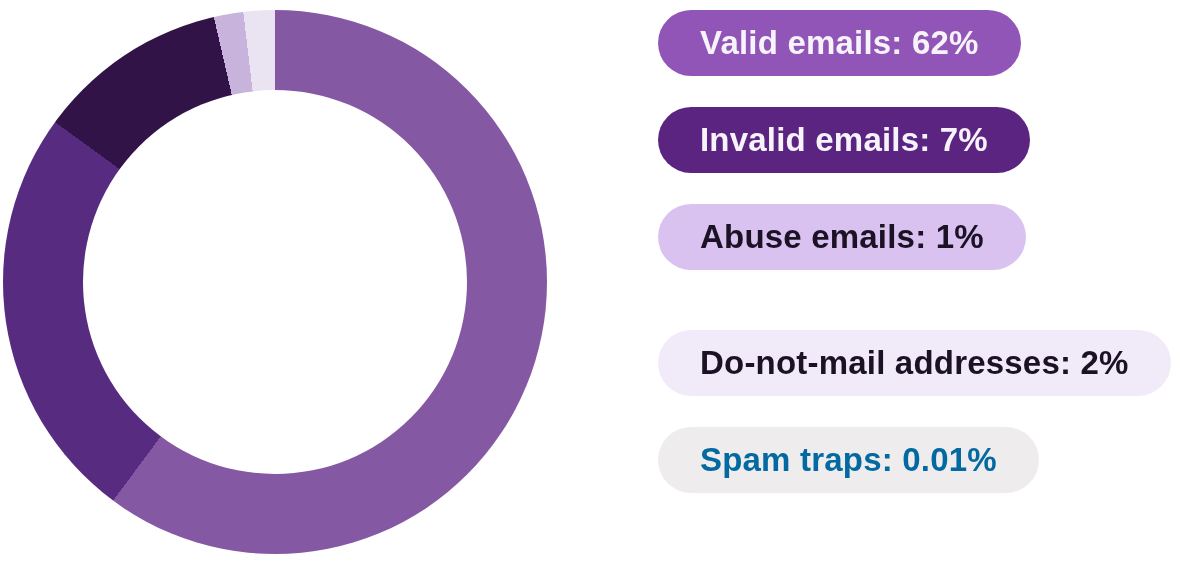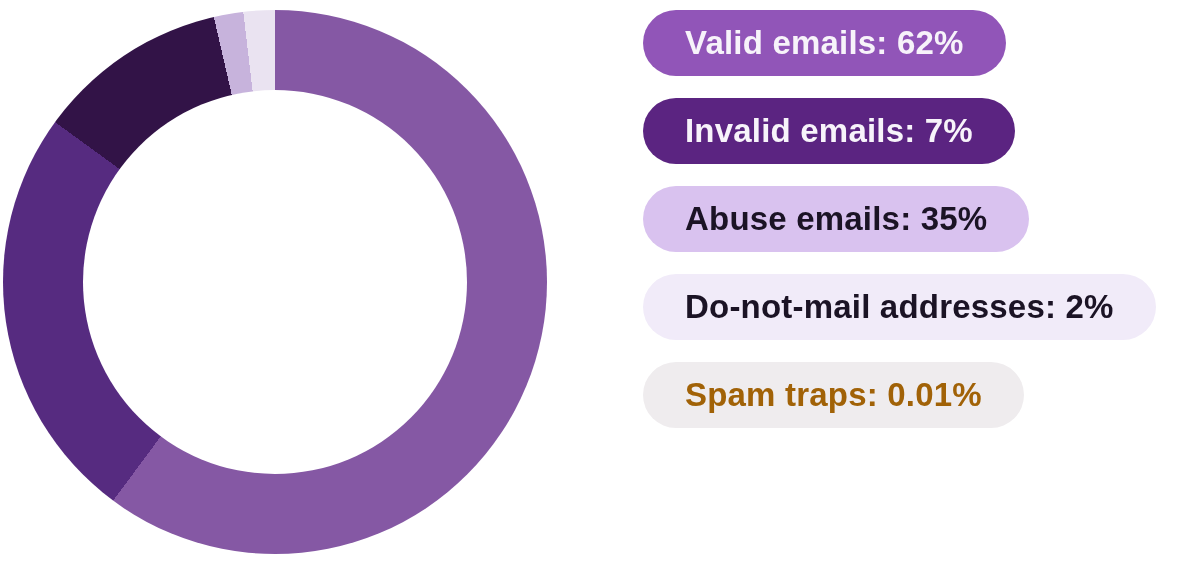--- a/index.html
+++ b/index.html
@@ -27,26 +27,26 @@
     position: absolute;
     left: 80px;
     top: 80px;
     width: 384px;
     height: 384px;
     border-radius: 50%;
     background: #ffffff;
   }
   .legend {
     position: absolute;
-    left: 643px;
+    left: 658px;
     top: 10px;
     display: flex;
     flex-direction: column;
     align-items: flex-start;
-    gap: 22px;
+    gap: 31px;
   }
   .pill {
     height: 66px;
     display: flex;
     align-items: center;
     padding: 0 42px;
     border-radius: 33px;
     font-size: 33px;
     font-weight: 700;
     letter-spacing: 0.2px;
@@ -59,18 +59,18 @@
 <div class="stage">
 
   <div class="donut-wrap">
     <div class="donut" id="donut" style="background: conic-gradient(rgb(133, 88, 164) 0deg, rgb(133, 88, 164) 216.5deg, rgb(86, 43, 128) 216.5deg, rgb(86, 43, 128) 306deg, rgb(50, 19, 71) 306deg, rgb(50, 19, 71) 347deg, rgb(199, 179, 220) 347deg, rgb(199, 179, 220) 353.3deg, rgb(234, 227, 241) 353.3deg, rgb(234, 227, 241) 359.96deg, rgb(239, 236, 238) 359.96deg, rgb(239, 236, 238) 360deg);"></div>
     <div class="donut-hole"></div>
   </div>
 
   <div class="legend">
     <div class="pill" style="background: rgb(145, 85, 184); color: rgb(247, 243, 250);">Valid emails: 62%</div>
     <div class="pill" style="background: rgb(91, 36, 129); color: rgb(247, 243, 250);">Invalid emails: 7%</div>
-    <div class="pill" style="background: rgb(217, 194, 239); color: rgb(27, 19, 37);">Abuse emails: 35%</div>
-    <div class="pill" style="background: rgb(241, 235, 249); color: rgb(27, 19, 37);">Do-not-mail addresses: 2%</div>
-    <div class="pill" style="background: rgb(239, 236, 238); color: #a16207;">Spam traps: 0.01%</div>
+    <div class="pill" style="background: rgb(217, 194, 239); color: rgb(27, 19, 37);">Abuse emails: 1%</div>
+    <div class="pill" style="background: rgb(241, 235, 249); color: rgb(27, 19, 37); margin-top: 29px;">Do-not-mail addresses: 2%</div>
+    <div class="pill" style="background: rgb(239, 236, 238); color: #0369a1;">Spam traps: 0.01%</div>
   </div>
 
 </div>
 
 </body></html>

